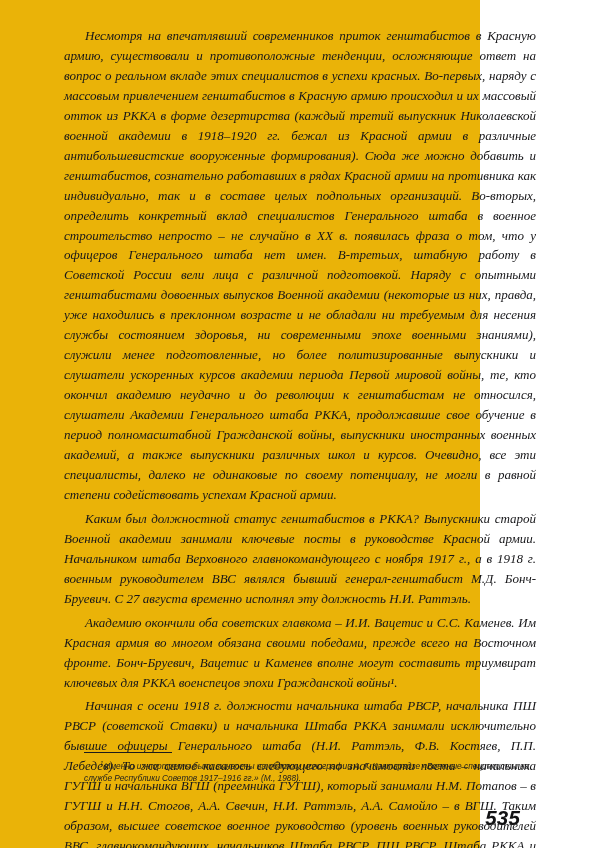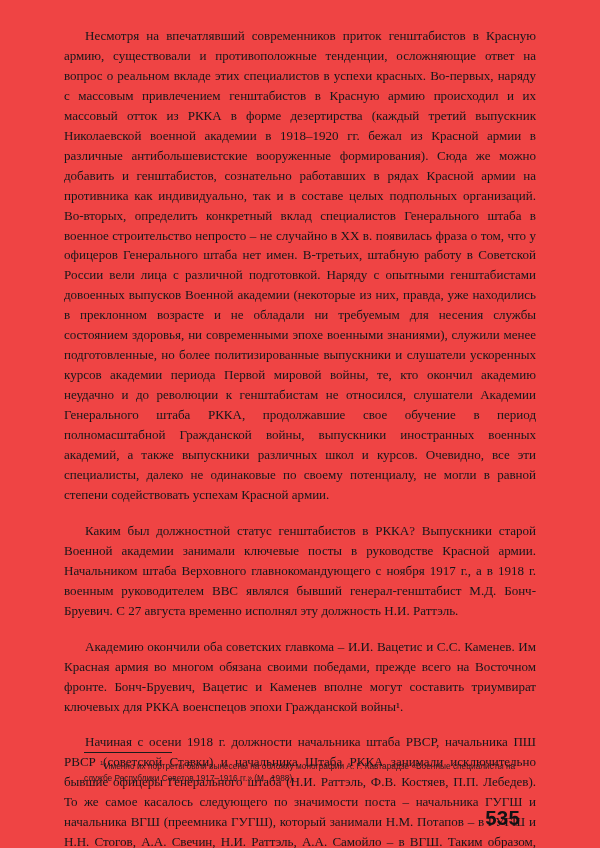--- a/index.html
+++ b/index.html
@@ -15,23 +15,24 @@
     overflow: hidden;
     font-family: "Liberation Serif", "DejaVu Serif", serif;
     color: #1a1a1a;
     -webkit-font-smoothing: antialiased;
   }
 
   .page {
     position: absolute;
     left: 0;
     top: 0;
-    width: 600px;
+    width: 480px;
     height: 848px;
-    background: #ef4444;
+    background: #eab308;
+    font-style: italic;
   }
 
   .content-area {
     position: absolute;
     left: 64px;
     top: 26px;
     width: 472px;
   }
 
   .body-par {
@@ -42,21 +43,21 @@
     text-align: justify;
     text-justify: inter-word;
     text-indent: 21px;
     hyphens: manual;
     color: #17171a;
     letter-spacing: -0.02px;
     word-spacing: 0.1px;
   }
 
   .body-par + .body-par {
-    margin-top: 16px;
+    margin-top: 4px;
   }
 
   
   .footnote-block {
     position: absolute;
     left: 84px;
     top: 752px;
     width: 452px;
   }
 

